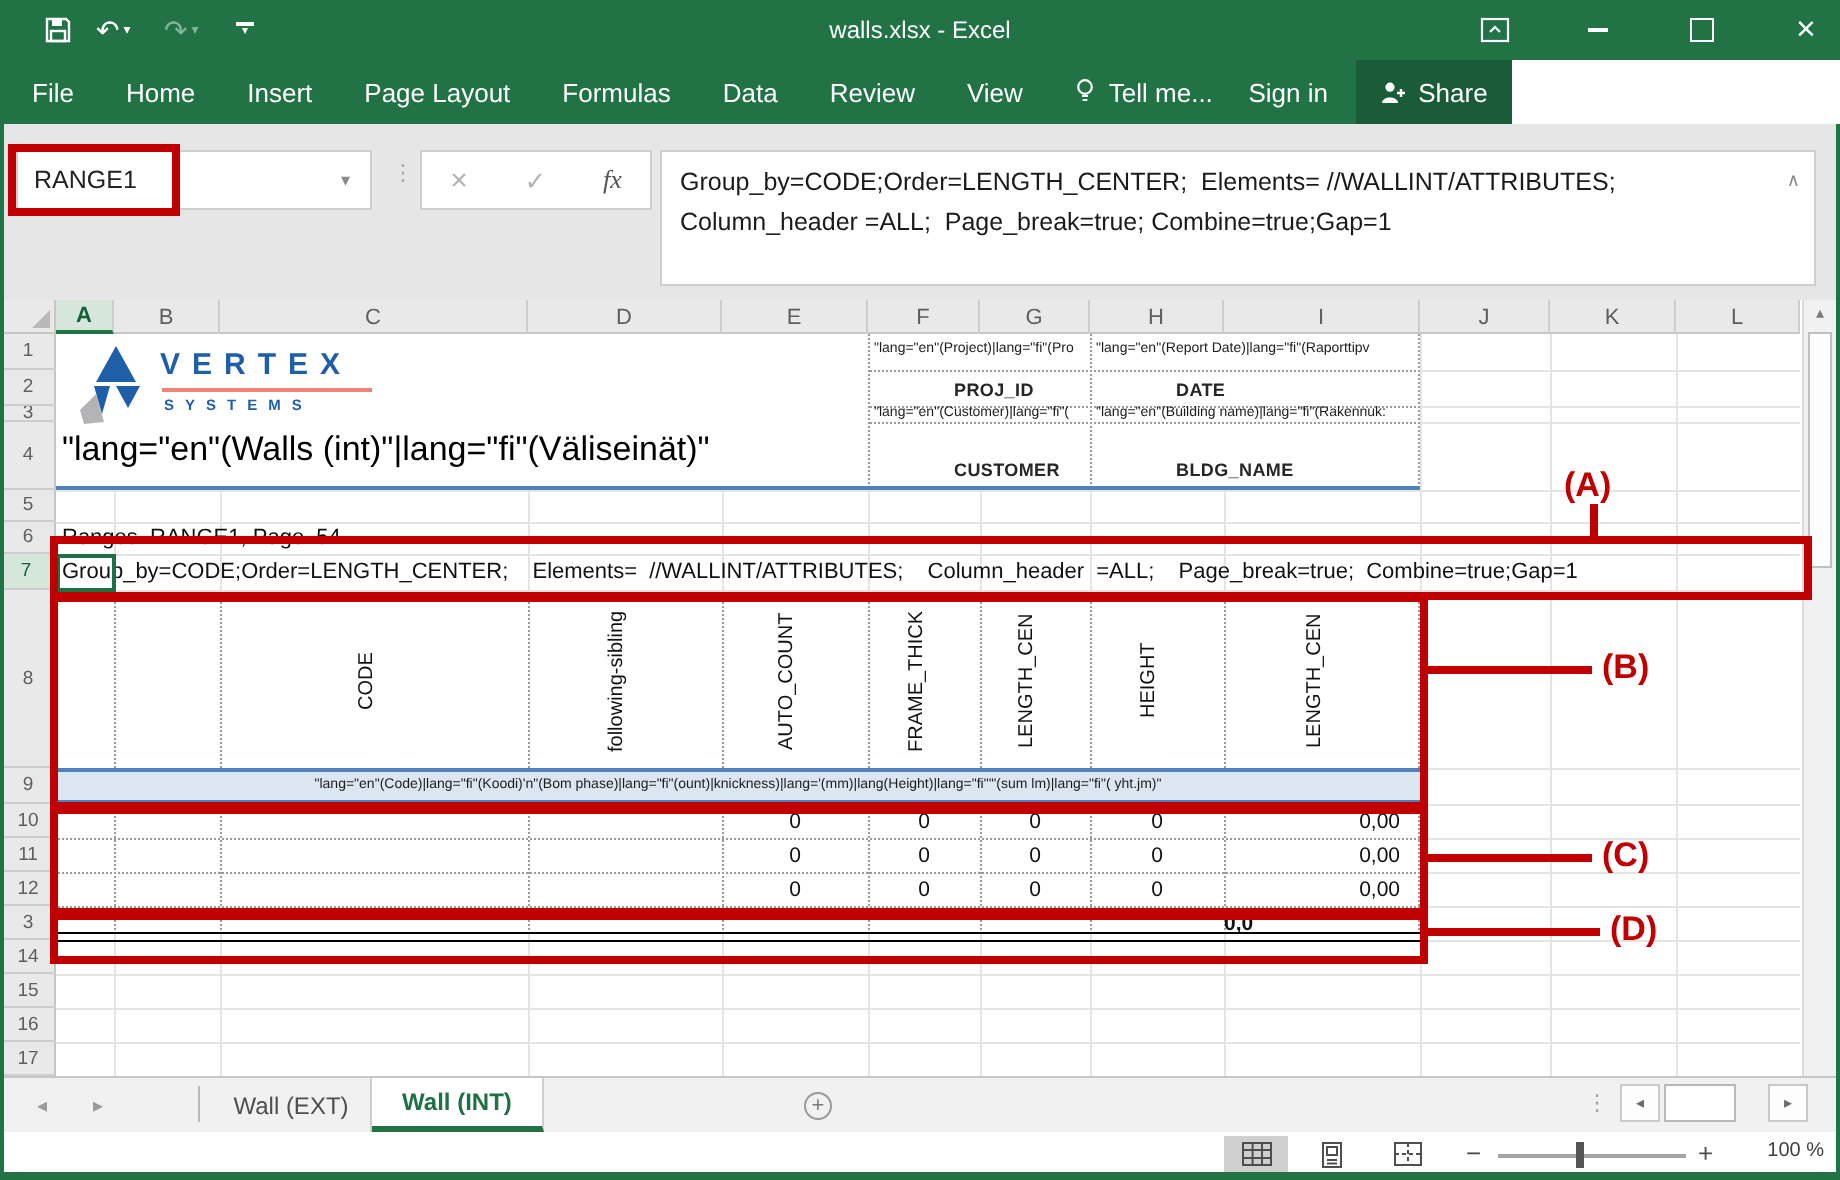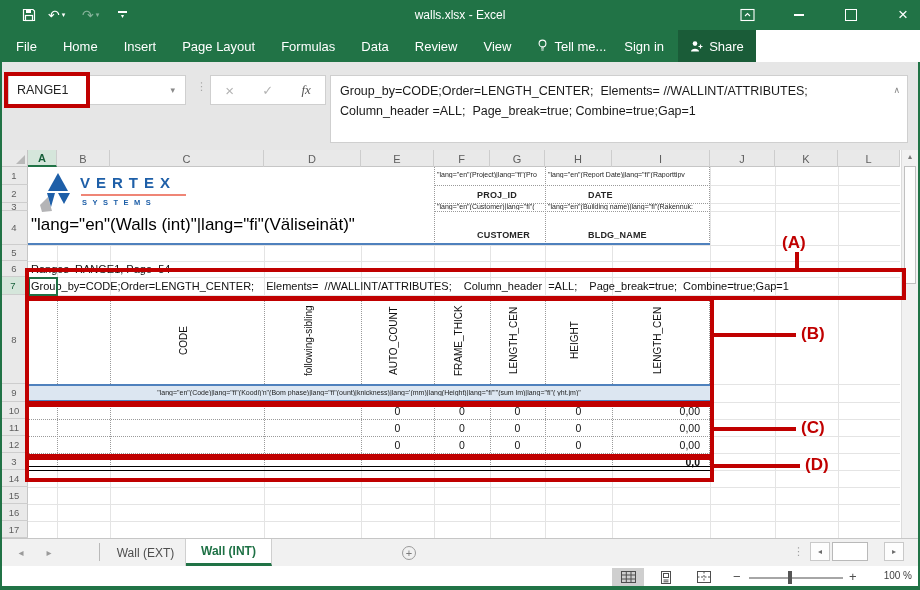--- a/index.html
+++ b/index.html
@@ -286,21 +286,21 @@
   <div class="num" style="left:434px;top:422px;width:56px;text-align:center;">0</div>
   <div class="num" style="left:490px;top:422px;width:55px;text-align:center;">0</div>
   <div class="num" style="left:545px;top:422px;width:67px;text-align:center;">0</div>
   <div class="num" style="left:612px;top:422px;width:88px;text-align:right;">0,00</div>
   <div class="num" style="left:361px;top:439px;width:73px;text-align:center;">0</div>
   <div class="num" style="left:434px;top:439px;width:56px;text-align:center;">0</div>
   <div class="num" style="left:490px;top:439px;width:55px;text-align:center;">0</div>
   <div class="num" style="left:545px;top:439px;width:67px;text-align:center;">0</div>
   <div class="num" style="left:612px;top:439px;width:88px;text-align:right;">0,00</div>
 
-  <div class="num" style="left:612px;top:456px;width:88px;text-align:right;font-weight:bold;">0,0</div>
+  <div class="num" style="left:612px;top:456px;width:88px;text-align:left;font-weight:bold;">0,0</div>
   <div class="abs" style="left:28px;top:466px;width:682px;height:5px;border-top:1px solid #000;border-bottom:1px solid #000;box-sizing:border-box;"></div>
 
   <div class="abs" style="left:901px;top:150px;width:17px;height:388px;background:#f1f1f1;border-left:1px solid #dcdcdc;box-sizing:border-box;">
     <div style="position:absolute;left:0;top:2px;width:16px;text-align:center;color:#7a7a7a;font-size:8px;">▴</div>
     <div style="position:absolute;left:2px;top:16px;width:12px;height:118px;background:#fdfdfd;border:1px solid #c0c0c0;box-sizing:border-box;"></div>
   </div>
 
   <div>
     <div class="ann" style="left:4px;top:72px;width:86px;height:36px;"></div>
     <div class="ann" style="left:25px;top:268px;width:881px;height:32px;"></div>

